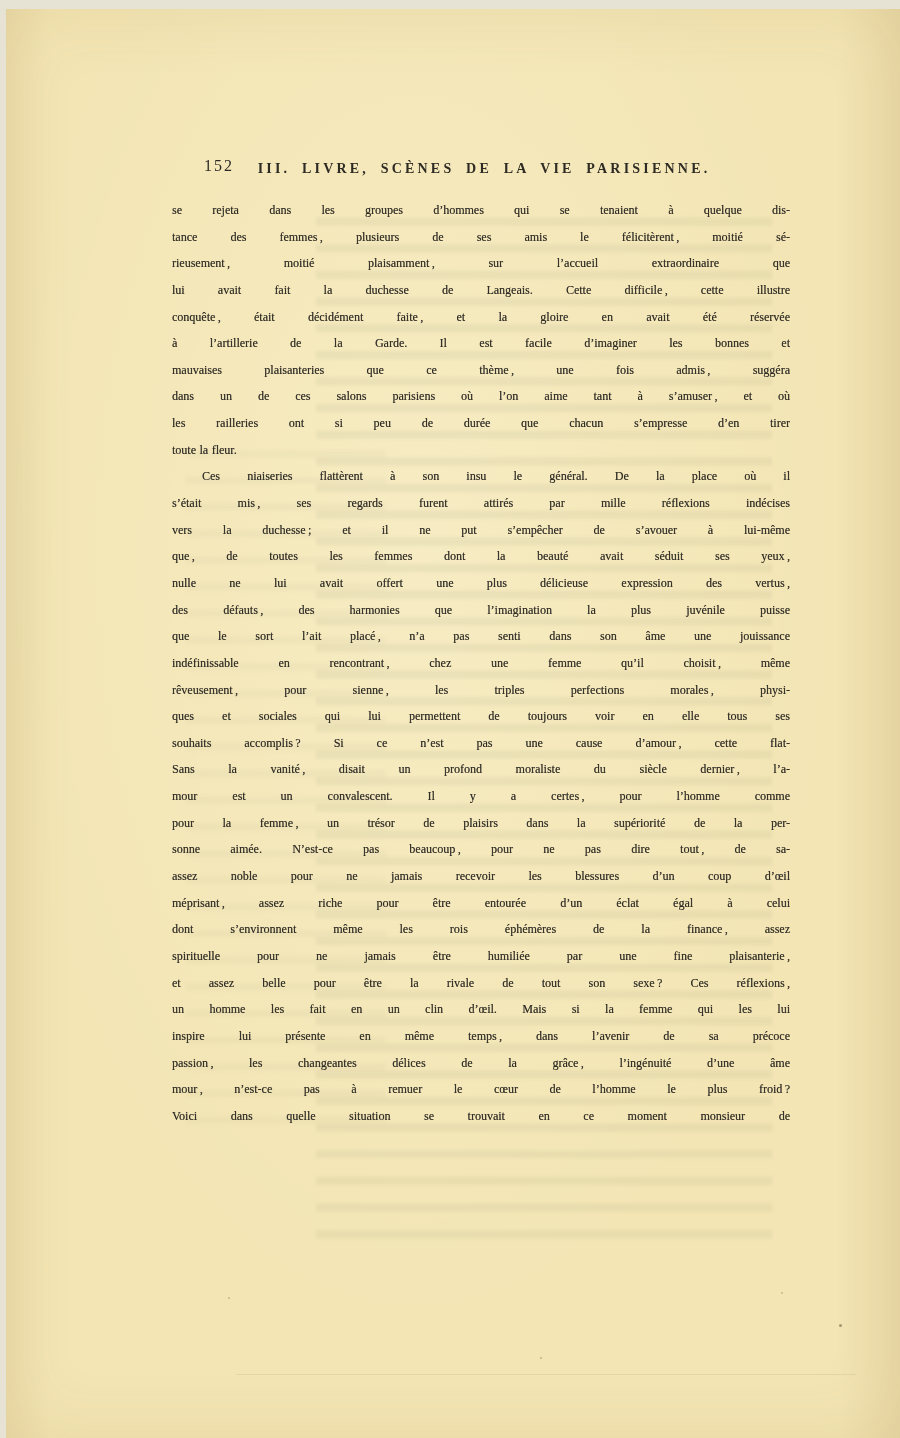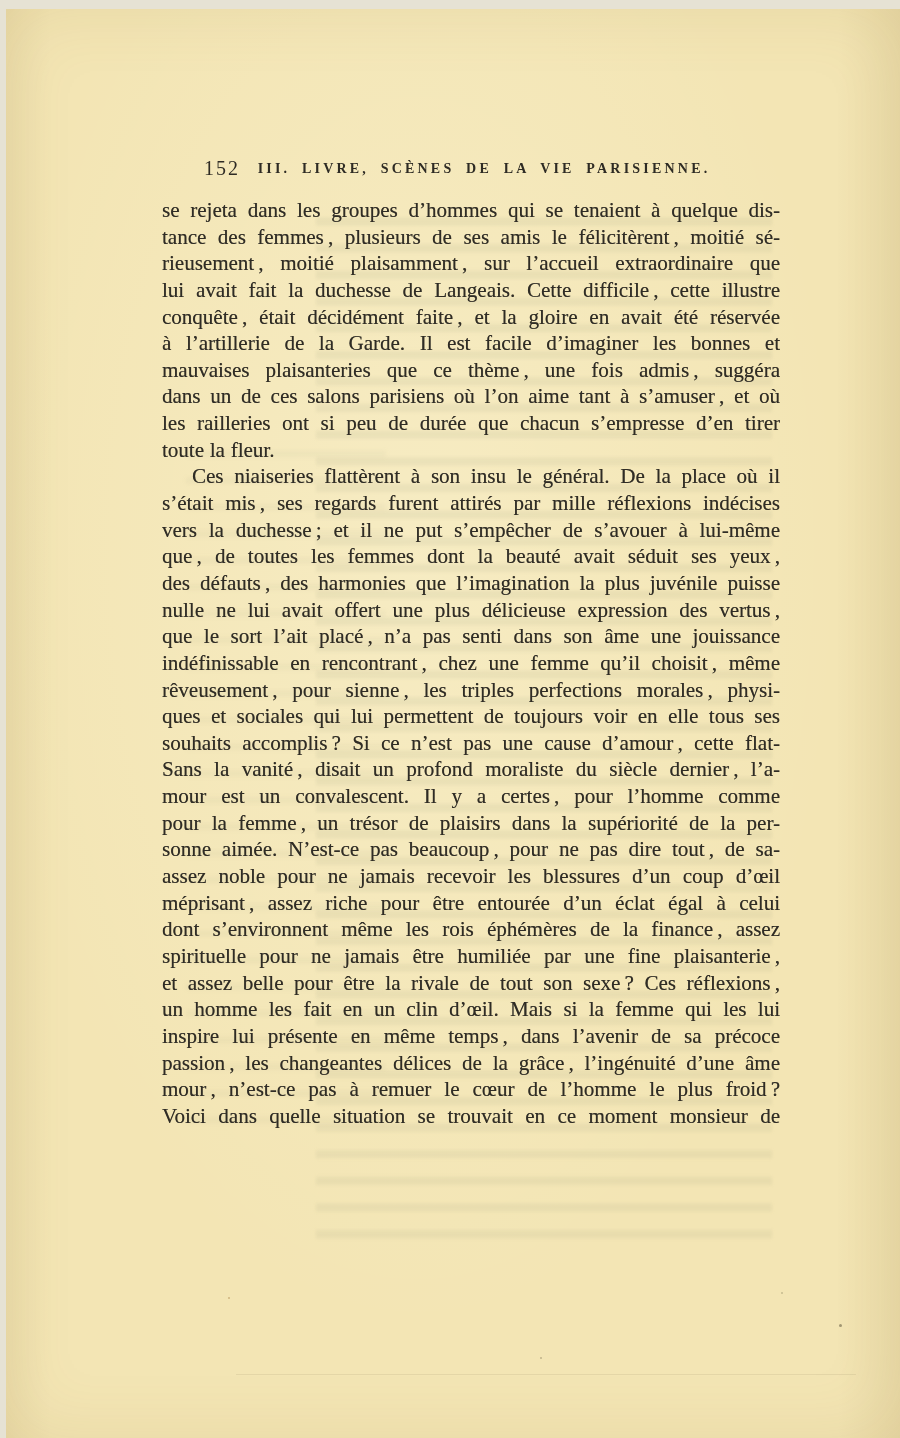--- a/index.html
+++ b/index.html
@@ -19,36 +19,36 @@
       #f3e5b4;
     box-shadow: inset 0 0 70px rgba(150,115,45,0.12);
   }
   .header {
     position: absolute;
     top: 146px; left: 152px; width: 618px; height: 32px;
     color: #2e2b24;
   }
   .pagenum {
     position: absolute; left: 46px; top: 2px;
-    font-size: 20px; letter-spacing: 2px;
+    font-size: 16px; letter-spacing: 2px;
   }
   .runtitle {
     display: block; text-align: center;
     padding-left: 34px;
     font-size: 14px; font-weight: bold;
     letter-spacing: 3.2px; word-spacing: 5px;
     padding-top: 6px;
     white-space: nowrap;
   }
   .textblock {
     position: absolute;
-    top: 188px; left: 156px; width: 618px;
+    top: 188px; left: 166px; width: 618px;
     z-index: 2;
     color: #2f2c25;
-    font-size: 21px;
+    font-size: 12px;
     text-shadow: 0.25px 0.25px 0 rgba(47,44,37,0.55);
   }
   .para { margin: 0; }
   .line {
     height: 26.65px;
     line-height: 26.65px;
     overflow: hidden;
     text-align: justify;
     text-align-last: justify;
     -moz-text-align-last: justify;
@@ -116,22 +116,22 @@
         <div class="line">mauvaises plaisanteries que ce thème , une fois admis , suggéra</div>
         <div class="line">dans un de ces salons parisiens où l’on aime tant à s’amuser , et où</div>
         <div class="line">les railleries ont si peu de durée que chacun s’empresse d’en tirer</div>
         <div class="line last-left">toute la fleur.</div>
       </div>
       <div class="para">
         <div class="line indent">Ces niaiseries flattèrent à son insu le général. De la place où il</div>
         <div class="line">s’était mis , ses regards furent attirés par mille réflexions indécises</div>
         <div class="line">vers la duchesse ; et il ne put s’empêcher de s’avouer à lui-même</div>
         <div class="line">que , de toutes les femmes dont la beauté avait séduit ses yeux ,</div>
+        <div class="line">nulle ne lui avait offert une plus délicieuse expression des vertus ,</div>
         <div class="line">des défauts , des harmonies que l’imagination la plus juvénile puisse</div>
-        <div class="line">nulle ne lui avait offert une plus délicieuse expression des vertus ,</div>
         <div class="line">que le sort l’ait placé , n’a pas senti dans son âme une jouissance</div>
         <div class="line">indéfinissable en rencontrant , chez une femme qu’il choisit , même</div>
         <div class="line">rêveusement , pour sienne , les triples perfections morales , physi-</div>
         <div class="line">ques et sociales qui lui permettent de toujours voir en elle tous ses</div>
         <div class="line">souhaits accomplis ? Si ce n’est pas une cause d’amour , cette flat-</div>
         <div class="line">Sans la vanité , disait un profond moraliste du siècle dernier , l’a-</div>
         <div class="line">mour est un convalescent. Il y a certes , pour l’homme comme</div>
         <div class="line">pour la femme , un trésor de plaisirs dans la supériorité de la per-</div>
         <div class="line">sonne aimée. N’est-ce pas beaucoup , pour ne pas dire tout , de sa-</div>
         <div class="line">assez noble pour ne jamais recevoir les blessures d’un coup d’œil</div>

